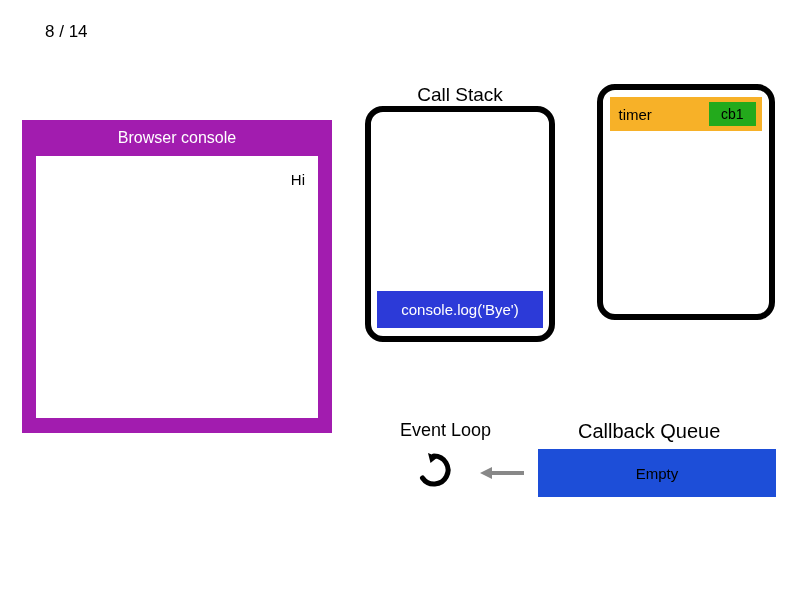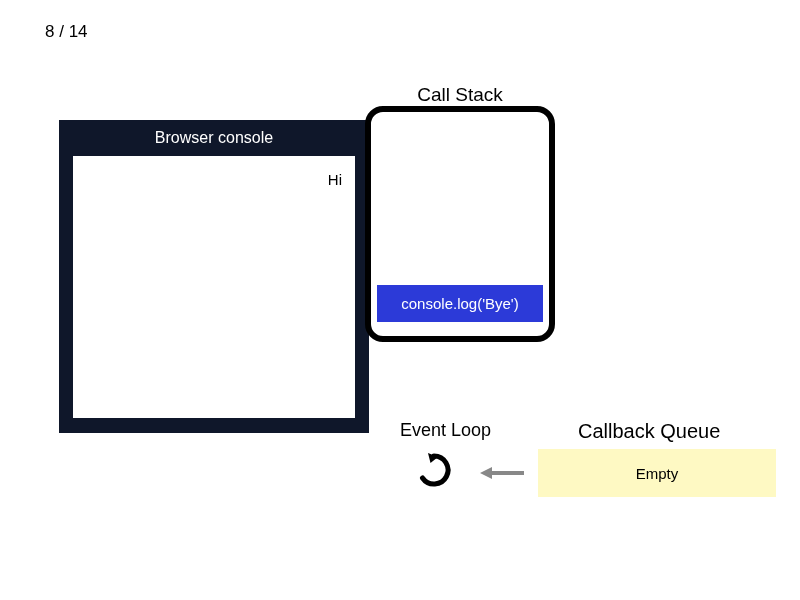--- a/index.html
+++ b/index.html
@@ -16,22 +16,21 @@
       top: 22px;
       left: 45px;
       font-size: 17px;
     }
     .browser-panel {
       position: absolute;
       top: 120px;
       left: 22px;
       width: 310px;
       height: 313px;
-      background: #0f172a;
-      margin-left: 37px;
+      background: #a21caf;
     }
     .browser-title {
       color: #fff;
       text-align: center;
       font-size: 16px;
       padding: 9px 0;
     }
     .browser-console {
       background: #fff;
       margin: 0 14px 14px 14px;
@@ -64,21 +63,21 @@
       height: 236px;
       border: 6px solid #000;
       border-radius: 18px;
       margin: 0 auto;
       position: relative;
       background: #fff;
     }
     .webapi-box { width: 178px; }
     .stack-frame {
       position: absolute;
-      bottom: 14px;
+      bottom: 8px;
       left: 6px;
       right: 6px;
       background: #2c3ad8;
       color: #fff;
       font-size: 15px;
       text-align: center;
       padding: 10px 4px;
     }
     .webapi-item {
       position: absolute;
@@ -124,21 +123,21 @@
       position: absolute;
       top: 463px;
       left: 478px;
     }
     .callback-queue-box {
       position: absolute;
       top: 449px;
       left: 538px;
       width: 238px;
       height: 48px;
-      background: #fef9c3;
+      background: #1d4ed8;
       display: flex;
       align-items: center;
       justify-content: center;
       font-size: 15px;
     }
   </style>
 </head>
 <body>
 
 <div class="page-counter">
@@ -155,20 +154,26 @@
 </div>
 
 <div class="stack-group">
   <div class="group-label">Call Stack</div>
   <div class="box">
     <div class="stack-frame">console.log('Bye')</div>
   </div>
 </div>
 
 <div class="webapi-group">
+  <div class="box webapi-box">
+    <div class="webapi-item">
+      <span class="webapi-label">timer</span>
+      <span class="webapi-cb">cb1</span>
+    </div>
+  </div>
 </div>
 
 <div class="event-loop-label">Event Loop</div>
 <div class="callback-queue-label">Callback Queue</div>
 
 <div class="event-loop-icon">
   <svg width="38" height="38" viewBox="0 0 38 38">
     <path d="M19 5 A14 14 0 1 1 7.5 27" fill="none" stroke="#000" stroke-width="5" stroke-linecap="round"></path>
     <polygon points="23,6 13,2 15.5,12" fill="#000"></polygon>
   </svg>

